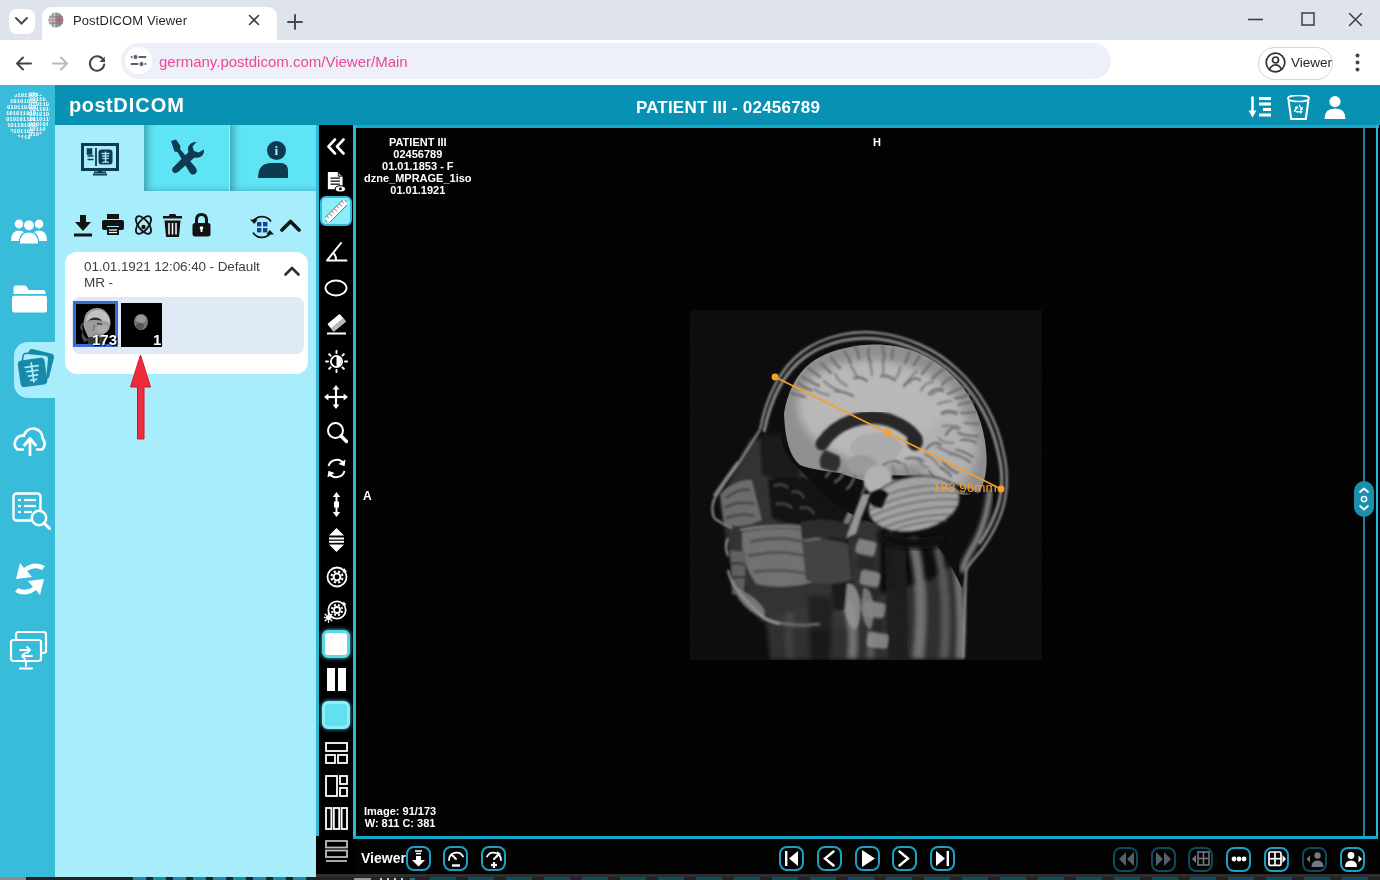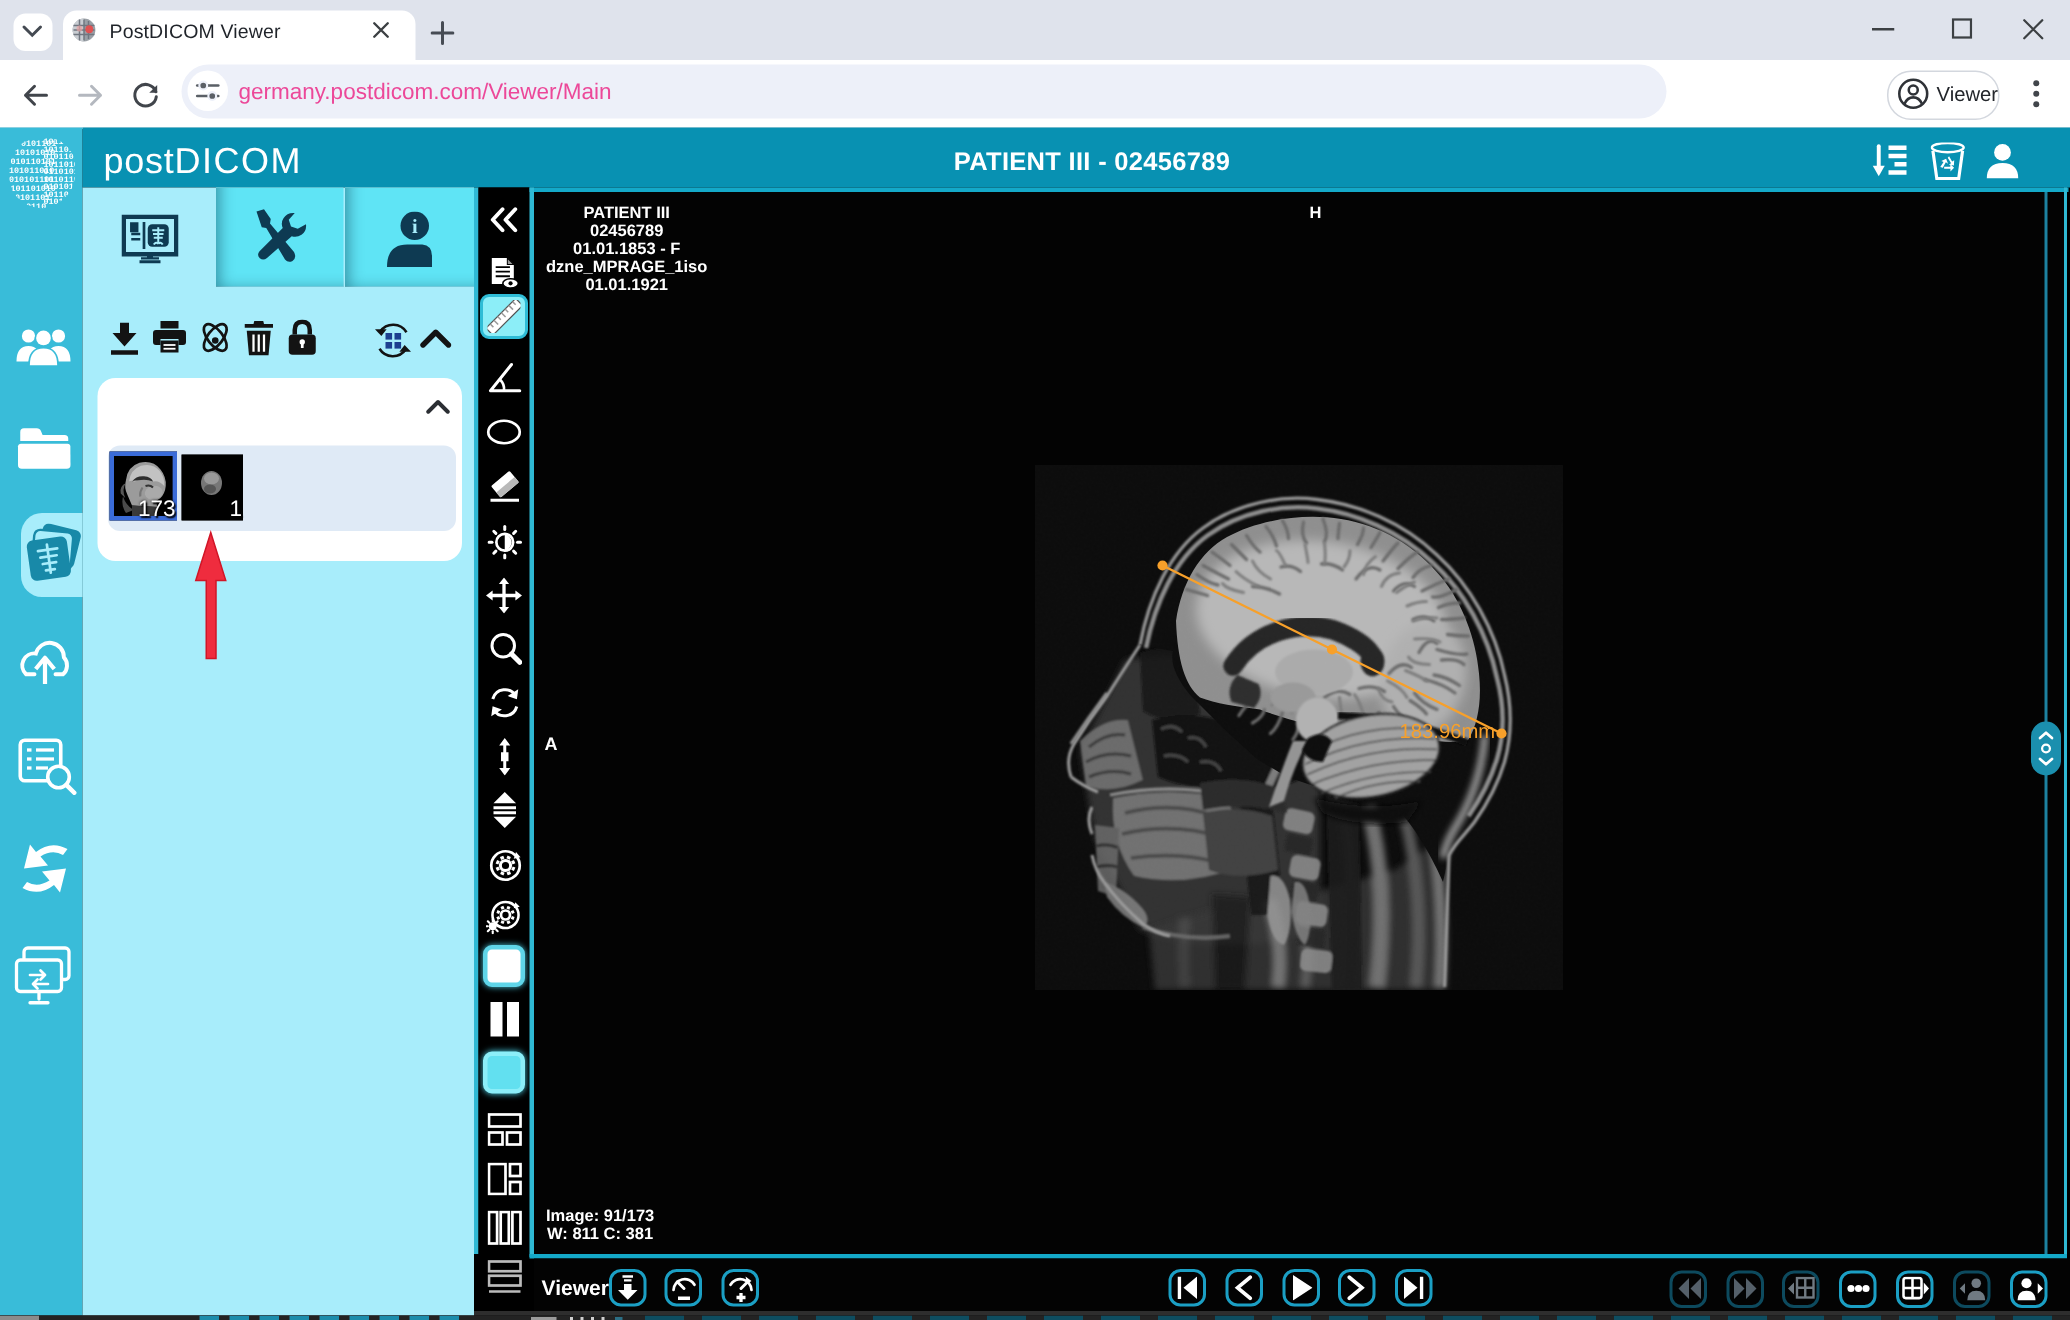--- a/index.html
+++ b/index.html
@@ -12,36 +12,36 @@
 #tab{left:42px;top:7px;width:235px;height:33px;background:#fff;border-radius:9px 9px 0 0;}
 #tabtitle{left:73px;top:13px;font-size:13px;color:#1f2329;letter-spacing:.1px;}
 #btoolbar{left:0;top:40px;width:1380px;height:45px;background:#fff;border-bottom:1px solid #c8ccd4;}
 #omnibox{left:121px;top:43px;width:990px;height:36px;background:#edf0f9;border-radius:18px;}
 #siteicon{left:125px;top:47px;width:27px;height:27px;background:#fff;border-radius:50%;}
 #url{left:159px;top:53px;font-size:15px;color:#ec4899;}
 #guest{left:1258px;top:47px;width:73px;height:31px;background:#fff;border:1px solid #d3d7de;border-radius:16px;}
 #guesttxt{left:1291px;top:55px;font-size:13.5px;color:#23262b;}
 
 #appheader{left:55px;top:85px;width:1325px;height:40px;background:#0891b2;}
-#logo{left:69px;top:94px;font-size:24px;font-weight:normal;color:#fff;letter-spacing:.5px;}
+#logo{left:69px;top:94px;font-size:20px;font-weight:bold;color:#fff;letter-spacing:.5px;}
 #ptitle{left:0px;top:98px;width:1456px;text-align:center;font-size:17px;font-weight:bold;color:#fff;letter-spacing:.2px;}
 
 #sidebar{left:0;top:85px;width:55px;height:792px;background:#39bcd9;}
 #sideactive{left:14px;top:342px;width:41px;height:56px;background:#a8edfb;border-radius:14px 0 0 14px;}
 
 #panel{left:55px;top:125px;width:261px;height:752px;background:#a8edfb;}
 .tab2{left:144px;top:125px;width:85px;height:66px;background:#5fe4f5;box-shadow:inset 10px -6px 10px -8px rgba(0,40,60,.45);}
 .tab3{left:230px;top:125px;width:86px;height:66px;background:#5fe4f5;box-shadow:inset 10px -6px 10px -8px rgba(0,40,60,.45);}
 
 #card{left:65px;top:252px;width:243px;height:122px;background:#fff;border-radius:12px;}
 #cardtitle{left:84px;top:259px;width:210px;font-size:13.5px;color:#3a3f44;line-height:15.5px;letter-spacing:-0.1px;}
 #thumbrow{left:72px;top:297px;width:232px;height:57px;background:#dfeaf6;border-radius:8px;}
 #th1{left:73px;top:301px;width:45px;height:46px;background:#000;border:3px solid #3a6bd8;box-sizing:border-box;}
 #th2{left:121px;top:303px;width:41px;height:44px;background:#000;}
-.thlabel{font-size:15px;font-weight:normal;color:#fff;text-shadow:0 0 2px #000,1px 1px 1px #000;}
+.thlabel{font-size:15px;font-weight:bold;color:#fff;text-shadow:0 0 2px #000,1px 1px 1px #000;}
 
 #vtleft{left:316px;top:125px;width:3px;height:711px;background:#2fb9d4;}
 #vtoolbar{left:319px;top:125px;width:34px;height:755px;background:#000;}
 
 #viewtop{left:353px;top:125px;width:1026px;height:3px;background:#14a9c9;}
 #viewleft{left:353px;top:125px;width:3px;height:713px;background:#2fb9d4;}
 #viewright{left:1376px;top:125px;width:2px;height:713px;background:#2fb9d4;}
 #viewbottom{left:353px;top:836px;width:1025px;height:3px;background:#14a9c9;}
 #viewer{left:356px;top:128px;width:1020px;height:708px;background:#030303;}
 .ovtext{color:#fff;font-weight:bold;font-size:11px;line-height:12px;text-align:center;}
@@ -344,20 +344,21 @@
       <path d="M25.5 22.5 L22.5 17 L18 20.5 Z" fill="#131313" transform="rotate(-14 22 20)"></path>
     </svg>
   <svg class="abs" style="left:280px;top:219px" width="21" height="13" viewBox="0 0 21 13">
       <path d="M2 11 L10.5 2.5 L19 11" fill="none" stroke="#131313" stroke-width="3.6" stroke-linecap="round" stroke-linejoin="round"></path>
     </svg>
   <div class="abs" id="card"></div>
 
   <svg class="abs" style="left:284px;top:266px" width="16" height="10" viewBox="0 0 16 10">
       <path d="M1.5 8.5 L8 2 L14.5 8.5" fill="none" stroke="#2b2e33" stroke-width="2.6" stroke-linecap="round" stroke-linejoin="round"></path>
     </svg>
+  <div class="abs" id="cardtitle">01.01.1921 12:06:40 - Default<br>MR -</div>
   <div class="abs" id="thumbrow"></div>
   <div class="abs" id="th1"></div>
   <div class="abs" id="th2"></div>
 
   <svg class="abs" style="left:76px;top:304px" width="39" height="40" viewBox="0 0 39 40">
       <rect width="39" height="40" fill="#000"></rect>
       <path d="M8 16 Q9 7 17 4.5 Q26 2.5 31 9 Q35 14 34.5 20 Q34 25 31 28 L28 30 L29 34 L12 33 L9 26 Q6.5 21 8 16 Z" fill="#9b9b9b"></path>
       <path d="M10 17 Q11 9 18 6.5 Q26 4.5 30.5 10 Q34 14.5 33.5 20 Q30 16 26 17 Q20 12 14 17 Q11 16 10 17 Z" fill="#c2c2c2"></path>
       <path d="M12 17 Q15 13 20 13.5 Q25 14 26 17 Q22 15.5 18 16 Q14 16 12 17 Z" fill="#2e2e2e"></path>
       <ellipse cx="26.5" cy="24.5" rx="6" ry="4.6" fill="#aaa" transform="rotate(-12 26.5 24.5)"></ellipse>

